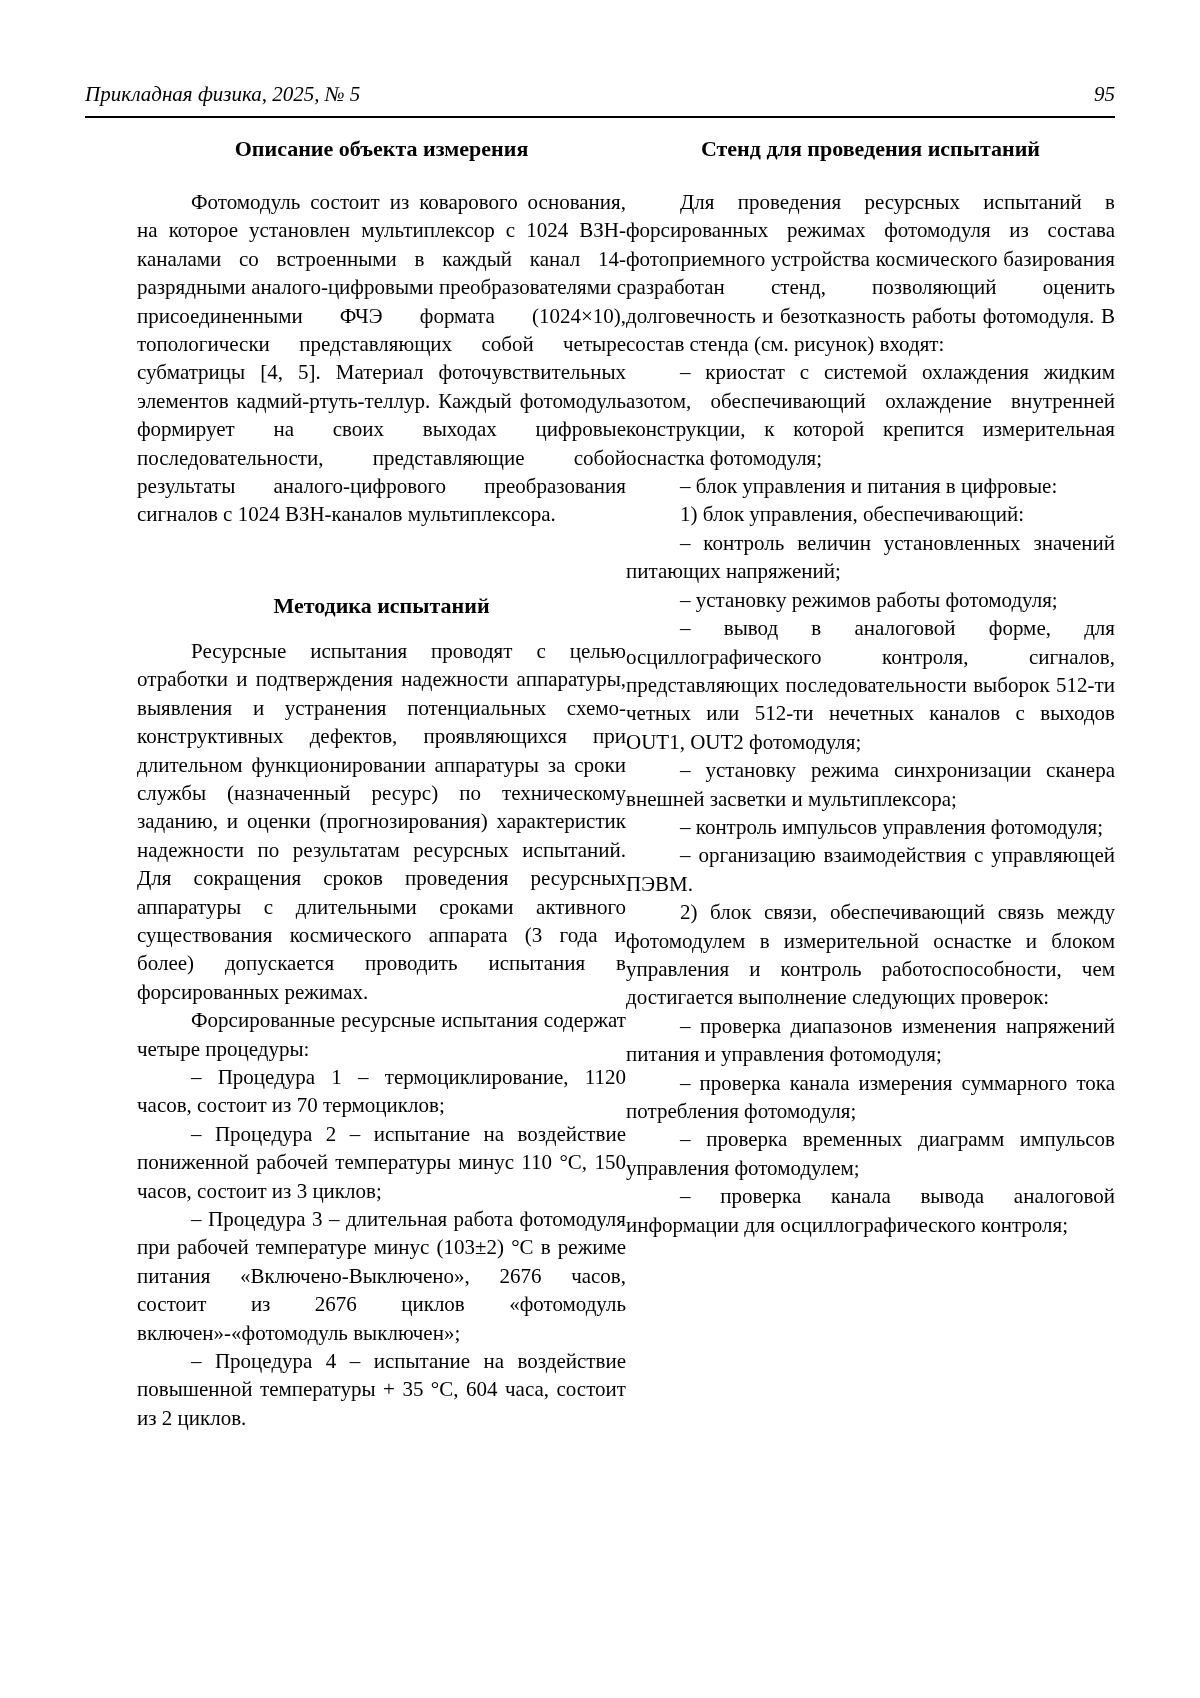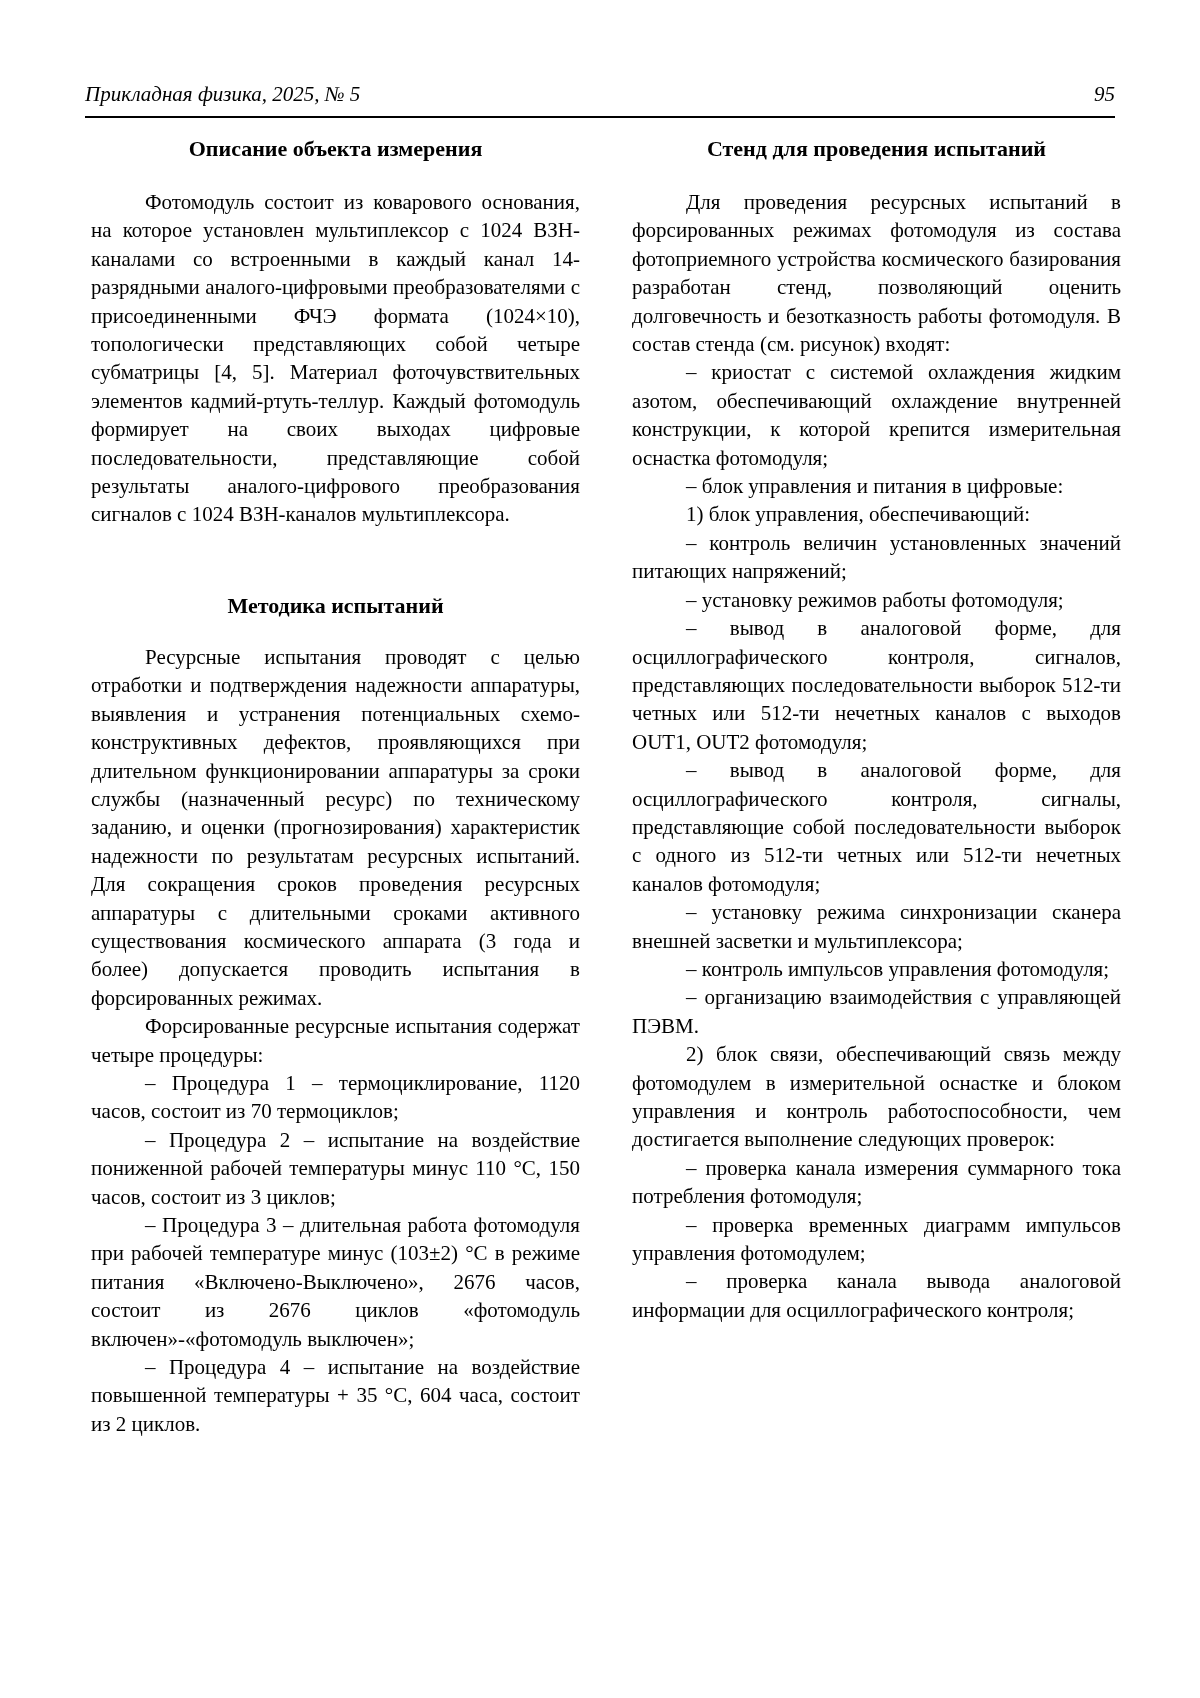--- a/index.html
+++ b/index.html
@@ -33,39 +33,38 @@
     position: absolute;
     top: 116px;
     left: 85px;
     right: 85px;
     border-top: 2.5px solid #000000;
   }
   .columns {
     position: absolute;
     top: 136px;
     left: 85px;
-    right: 79px;
+    right: 85px;
     display: flex;
-    gap: 52px;
     justify-content: flex-end;
   }
   .column {
     width: 489px;
     flex: 0 0 489px;
   }
   .section-heading {
     font-size: 22px;
     font-weight: bold;
     text-align: center;
     margin: 0 0 26px 0;
     line-height: 26px;
   }
   .section-heading.spaced {
     margin-top: 64px;
-    margin-bottom: 24px;
+    margin-bottom: 18px;
   }
   .body-paragraph {
     margin: 0;
     font-size: 21px;
     line-height: 28.4px;
     text-align: justify;
     text-indent: 54px;
     font-family: Liberation Serif, serif;
   }
 </style>
@@ -92,23 +91,23 @@
       </div>
     <div class="column" id="col-right">
         <h2 class="section-heading">Стенд для проведения испытаний</h2>
         <p class="body-paragraph">Для проведения ресурсных испытаний в форсированных режимах фотомодуля из состава фотоприемного устройства космического базирования разработан стенд, позволяющий оценить долговечность и безотказность работы фотомодуля. В состав стенда (см. рисунок) входят:</p>
         <p class="body-paragraph">– криостат с системой охлаждения жидким азотом, обеспечивающий охлаждение внутренней конструкции, к которой крепится измерительная оснастка фотомодуля;</p>
         <p class="body-paragraph">– блок управления и питания в цифровые:</p>
         <p class="body-paragraph">1)  блок управления, обеспечивающий:</p>
         <p class="body-paragraph">– контроль величин установленных значений питающих напряжений;</p>
         <p class="body-paragraph">– установку режимов работы фотомодуля;</p>
         <p class="body-paragraph">– вывод в аналоговой форме, для осциллографического контроля, сигналов, представляющих последовательности выборок 512-ти четных или 512-ти нечетных каналов с выходов OUT1, OUT2 фотомодуля;</p>
-        <p class="body-paragraph">– вывод в аналоговой форме, для осциллографического контроля, сигналы, представляющие собой последовательности выборок с одного из 512-ти четных или 512-ти нечетных каналов фотомодуля;</p>
         <p class="body-paragraph">– установку режима синхронизации сканера внешней засветки и мультиплексора;</p>
         <p class="body-paragraph">– контроль импульсов управления фотомодуля;</p>
         <p class="body-paragraph">– организацию взаимодействия с управляющей ПЭВМ.</p>
         <p class="body-paragraph">2) блок связи, обеспечивающий связь между фотомодулем в измерительной оснастке и блоком управления и контроль работоспособности, чем достигается выполнение следующих проверок:</p>
+        <p class="body-paragraph">– проверка диапазонов изменения напряжений питания и управления фотомодуля;</p>
         <p class="body-paragraph">– проверка канала измерения суммарного тока потребления фотомодуля;</p>
         <p class="body-paragraph">– проверка временных диаграмм импульсов управления фотомодулем;</p>
         <p class="body-paragraph">– проверка канала вывода аналоговой информации для осциллографического контроля;</p>
       </div>
   </div>
 </div>
 
 </body></html>

